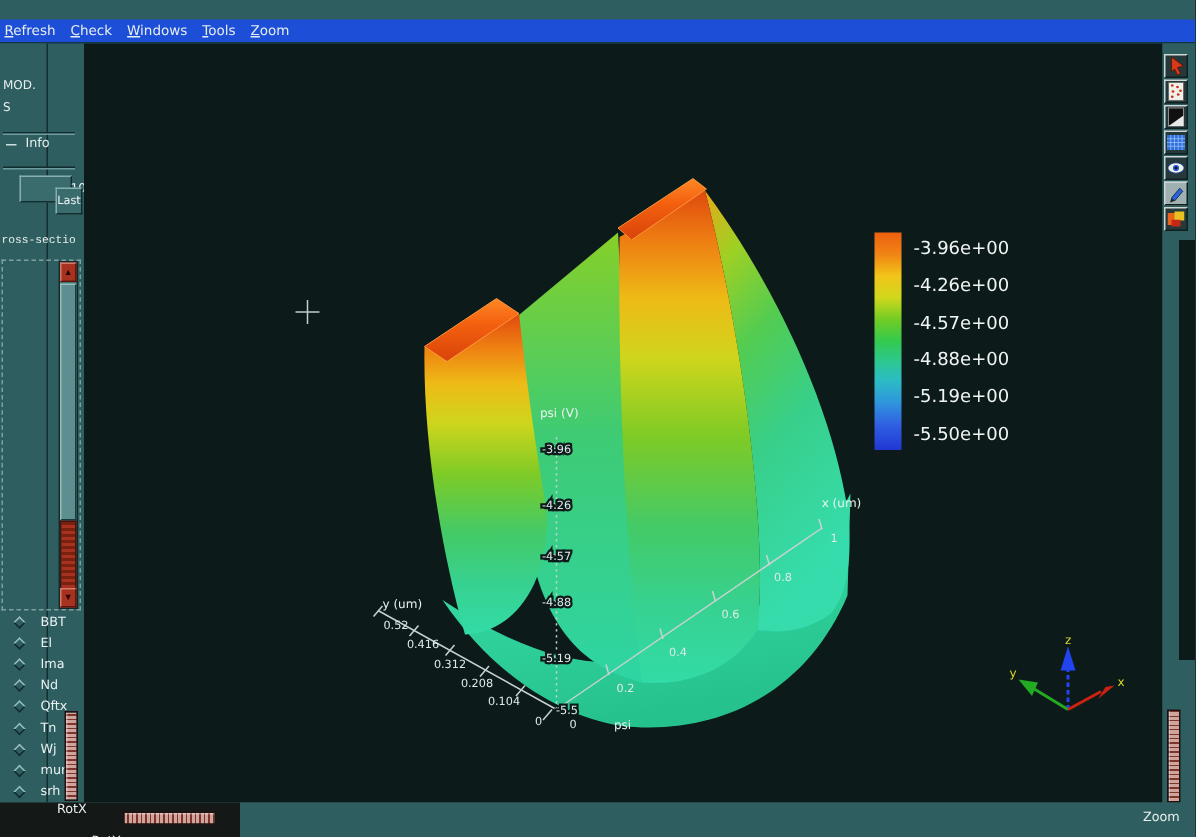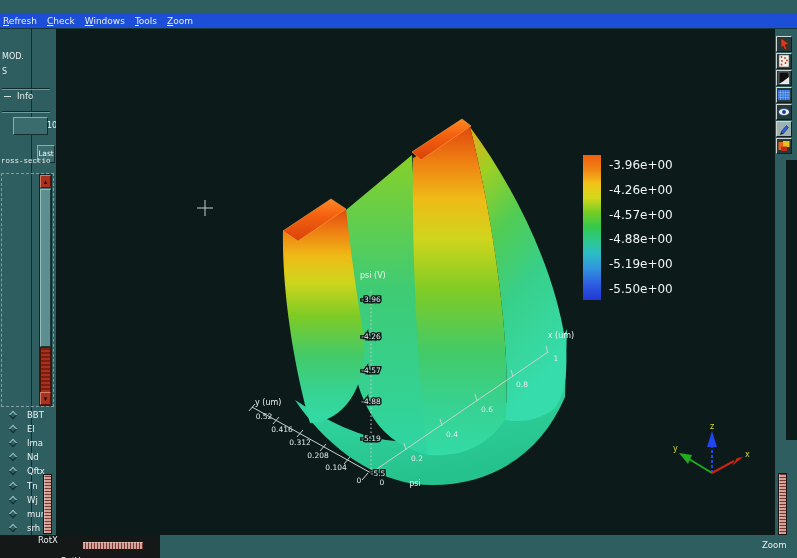--- a/index.html
+++ b/index.html
@@ -64,21 +64,21 @@
   </div>
 
   <div class="sidebar">
     <div class="sb-frag" style="left:2px;top:23px;">MOD.</div>
     <div class="sb-frag" style="left:2px;top:38px;">S</div>
     <div class="sb-sep" style="top:59px;"></div>
     <div class="sb-dash" style="top:67px;"></div>
     <div class="sb-frag" style="left:17px;top:62px;font-size:8.5px;">Info</div>
     <div class="sb-sep" style="top:82px;"></div>
     <button class="sb-btn" style="left:13px;top:88px;width:23px;padding-left:33px;">100</button>
-    <button class="sb-btn" style="left:37px;top:96px;width:18px;font-size:7.5px;margin-top:20px;">Last</button>
+    <button class="sb-btn" style="left:37px;top:96px;width:18px;font-size:7.5px;">Last</button>
     <div class="sb-frag" style="left:1px;top:128px;font-size:7.5px;font-family:Liberation Mono, monospace;">ross-sectio</div>
 
     <div class="list-panel"></div>
     <div class="scrollbar">
       <button class="scr-btn" style="top:0;"><span>▲</span></button>
       <div class="scr-thumb"></div>
       <div class="scr-red"></div>
       <button class="scr-btn" style="top:217px;"><span>▼</span></button>
     </div>
 

